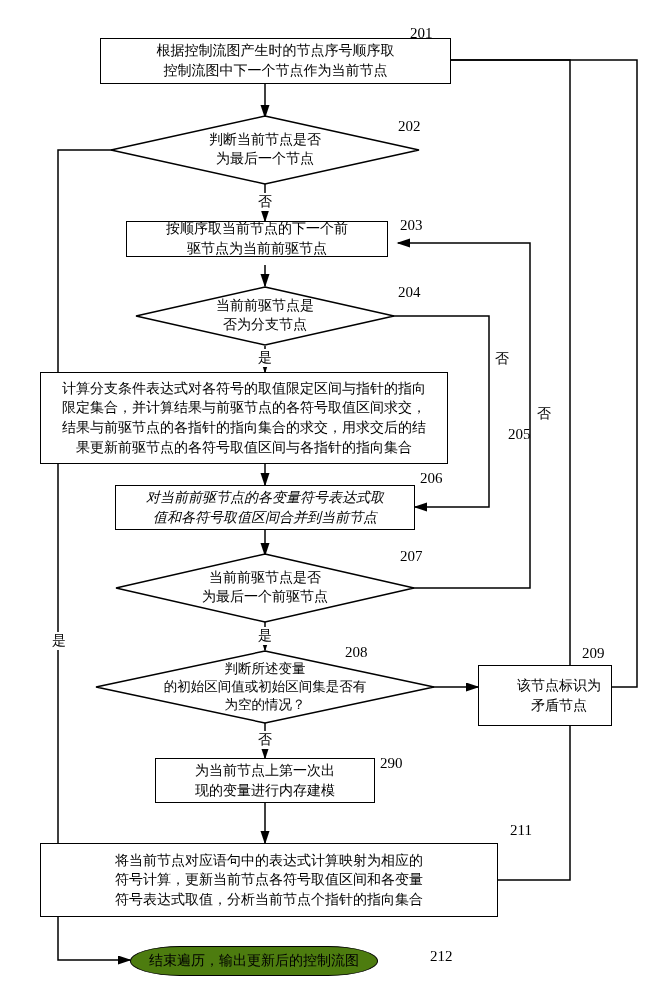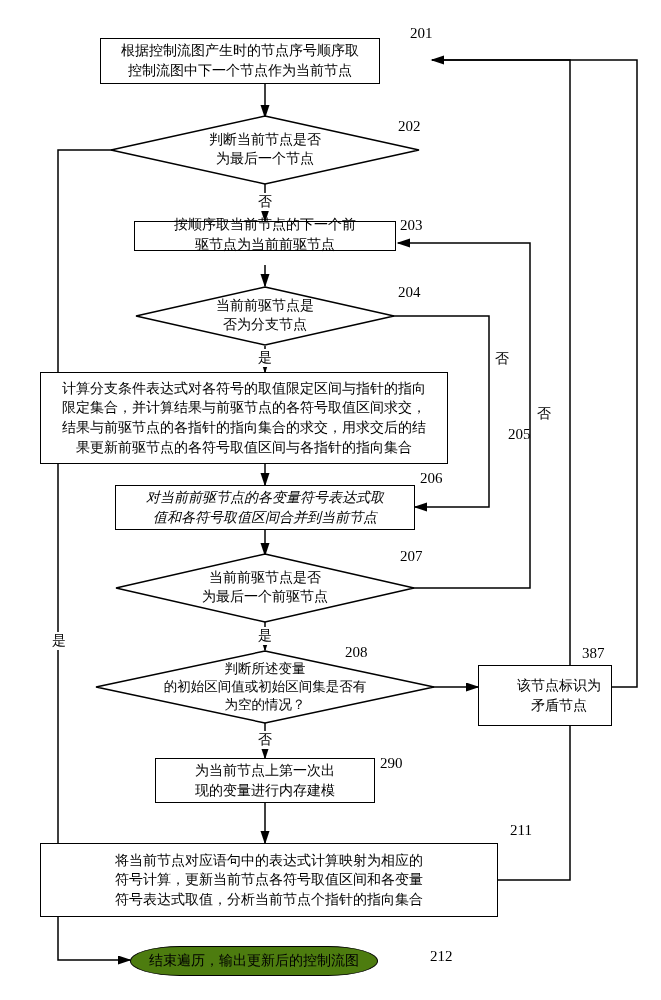--- a/index.html
+++ b/index.html
@@ -61,36 +61,36 @@
 
   <path d="M498,880 L570,880 L570,60 L432,60" stroke="#000" fill="none" stroke-width="1.5"></path>
 
   <path d="M390,588 L530,588 L530,243 L398,243" stroke="#000" fill="none" stroke-width="1.5" marker-end="url(#ah)"></path>
 
   <path d="M378,316 L489,316 L489,507 L415,507" stroke="#000" fill="none" stroke-width="1.5" marker-end="url(#ah)"></path>
 
   <path d="M138,150 L58,150 L58,960 L130,960" stroke="#000" fill="none" stroke-width="1.5" marker-end="url(#ah)"></path>
 </svg>
 
-<div class="rect" style="left:100px; top:38px; width:280px; height:46px;">
+<div class="rect" style="left:100px; top:38px; width:351px; height:46px;">
   <span>根据控制流图产生时的节点序号顺序取<br>控制流图中下一个节点作为当前节点</span>
 </div>
 <div class="label" style="left:410px; top:25px;">201</div>
 
 <div class="diamond" style="left:110px; top:115px; width:310px; height:70px;">
   <svg viewBox="0 0 310 70" preserveAspectRatio="none">
         <polygon points="155,1 309,35 155,69 1,35" fill="#fff" stroke="#000" stroke-width="1.5"></polygon>
       </svg>
   <span class="dtext">判断当前节点是否<br>为最后一个节点</span>
 </div>
 <div class="label" style="left:398px; top:118px;">202</div>
 <div class="edgelabel" style="left:256px; top:193px;">否</div>
 <div class="edgelabel" style="left:50px; top:632px;">是</div>
 
-<div class="rect" style="left:134px; top:221px; width:262px; height:30px;font-family:Liberation Mono, monospace;">
+<div class="rect" style="left:126px; top:221px; width:262px; height:36px;">
   <span>按顺序取当前节点的下一个前<br>驱节点为当前前驱节点</span>
 </div>
 <div class="label" style="left:400px; top:217px;">203</div>
 
 <div class="diamond" style="left:135px; top:286px; width:260px; height:60px;">
   <svg viewBox="0 0 260 60" preserveAspectRatio="none">
         <polygon points="130,1 259,30 130,59 1,30" fill="#fff" stroke="#000" stroke-width="1.5"></polygon>
       </svg>
   <span class="dtext">当前前驱节点是<br>否为分支节点</span>
 </div>
@@ -123,21 +123,21 @@
         <polygon points="170,1 339,37 170,73 1,37" fill="#fff" stroke="#000" stroke-width="1.5"></polygon>
       </svg>
   <span class="dtext" style="font-size:13.5px;">判断所述变量<br>的初始区间值或初始区间集是否有<br>为空的情况？</span>
 </div>
 <div class="label" style="left:345px; top:644px;">208</div>
 <div class="edgelabel" style="left:256px; top:731px;">否</div>
 
 <div class="rect" style="left:478px; top:665px; width:134px; height:61px;padding-left:36px;">
   <span>该节点标识为<br>矛盾节点</span>
 </div>
-<div class="label" style="left:582px; top:645px;">387</div>
+<div class="label" style="left:582px; top:645px;">209</div>
 
 <div class="rect" style="left:155px; top:758px; width:220px; height:45px;">
   <span>为当前节点上第一次出<br>现的变量进行内存建模</span>
 </div>
 <div class="label" style="left:380px; top:755px;">290</div>
 <div class="label" style="left:510px; top:822px;">211</div>
 
 <div class="rect" style="left:40px; top:843px; width:458px; height:74px;">
   <span>将当前节点对应语句中的表达式计算映射为相应的<br>符号计算，更新当前节点各符号取值区间和各变量<br>符号表达式取值，分析当前节点个指针的指向集合</span>
 </div>

